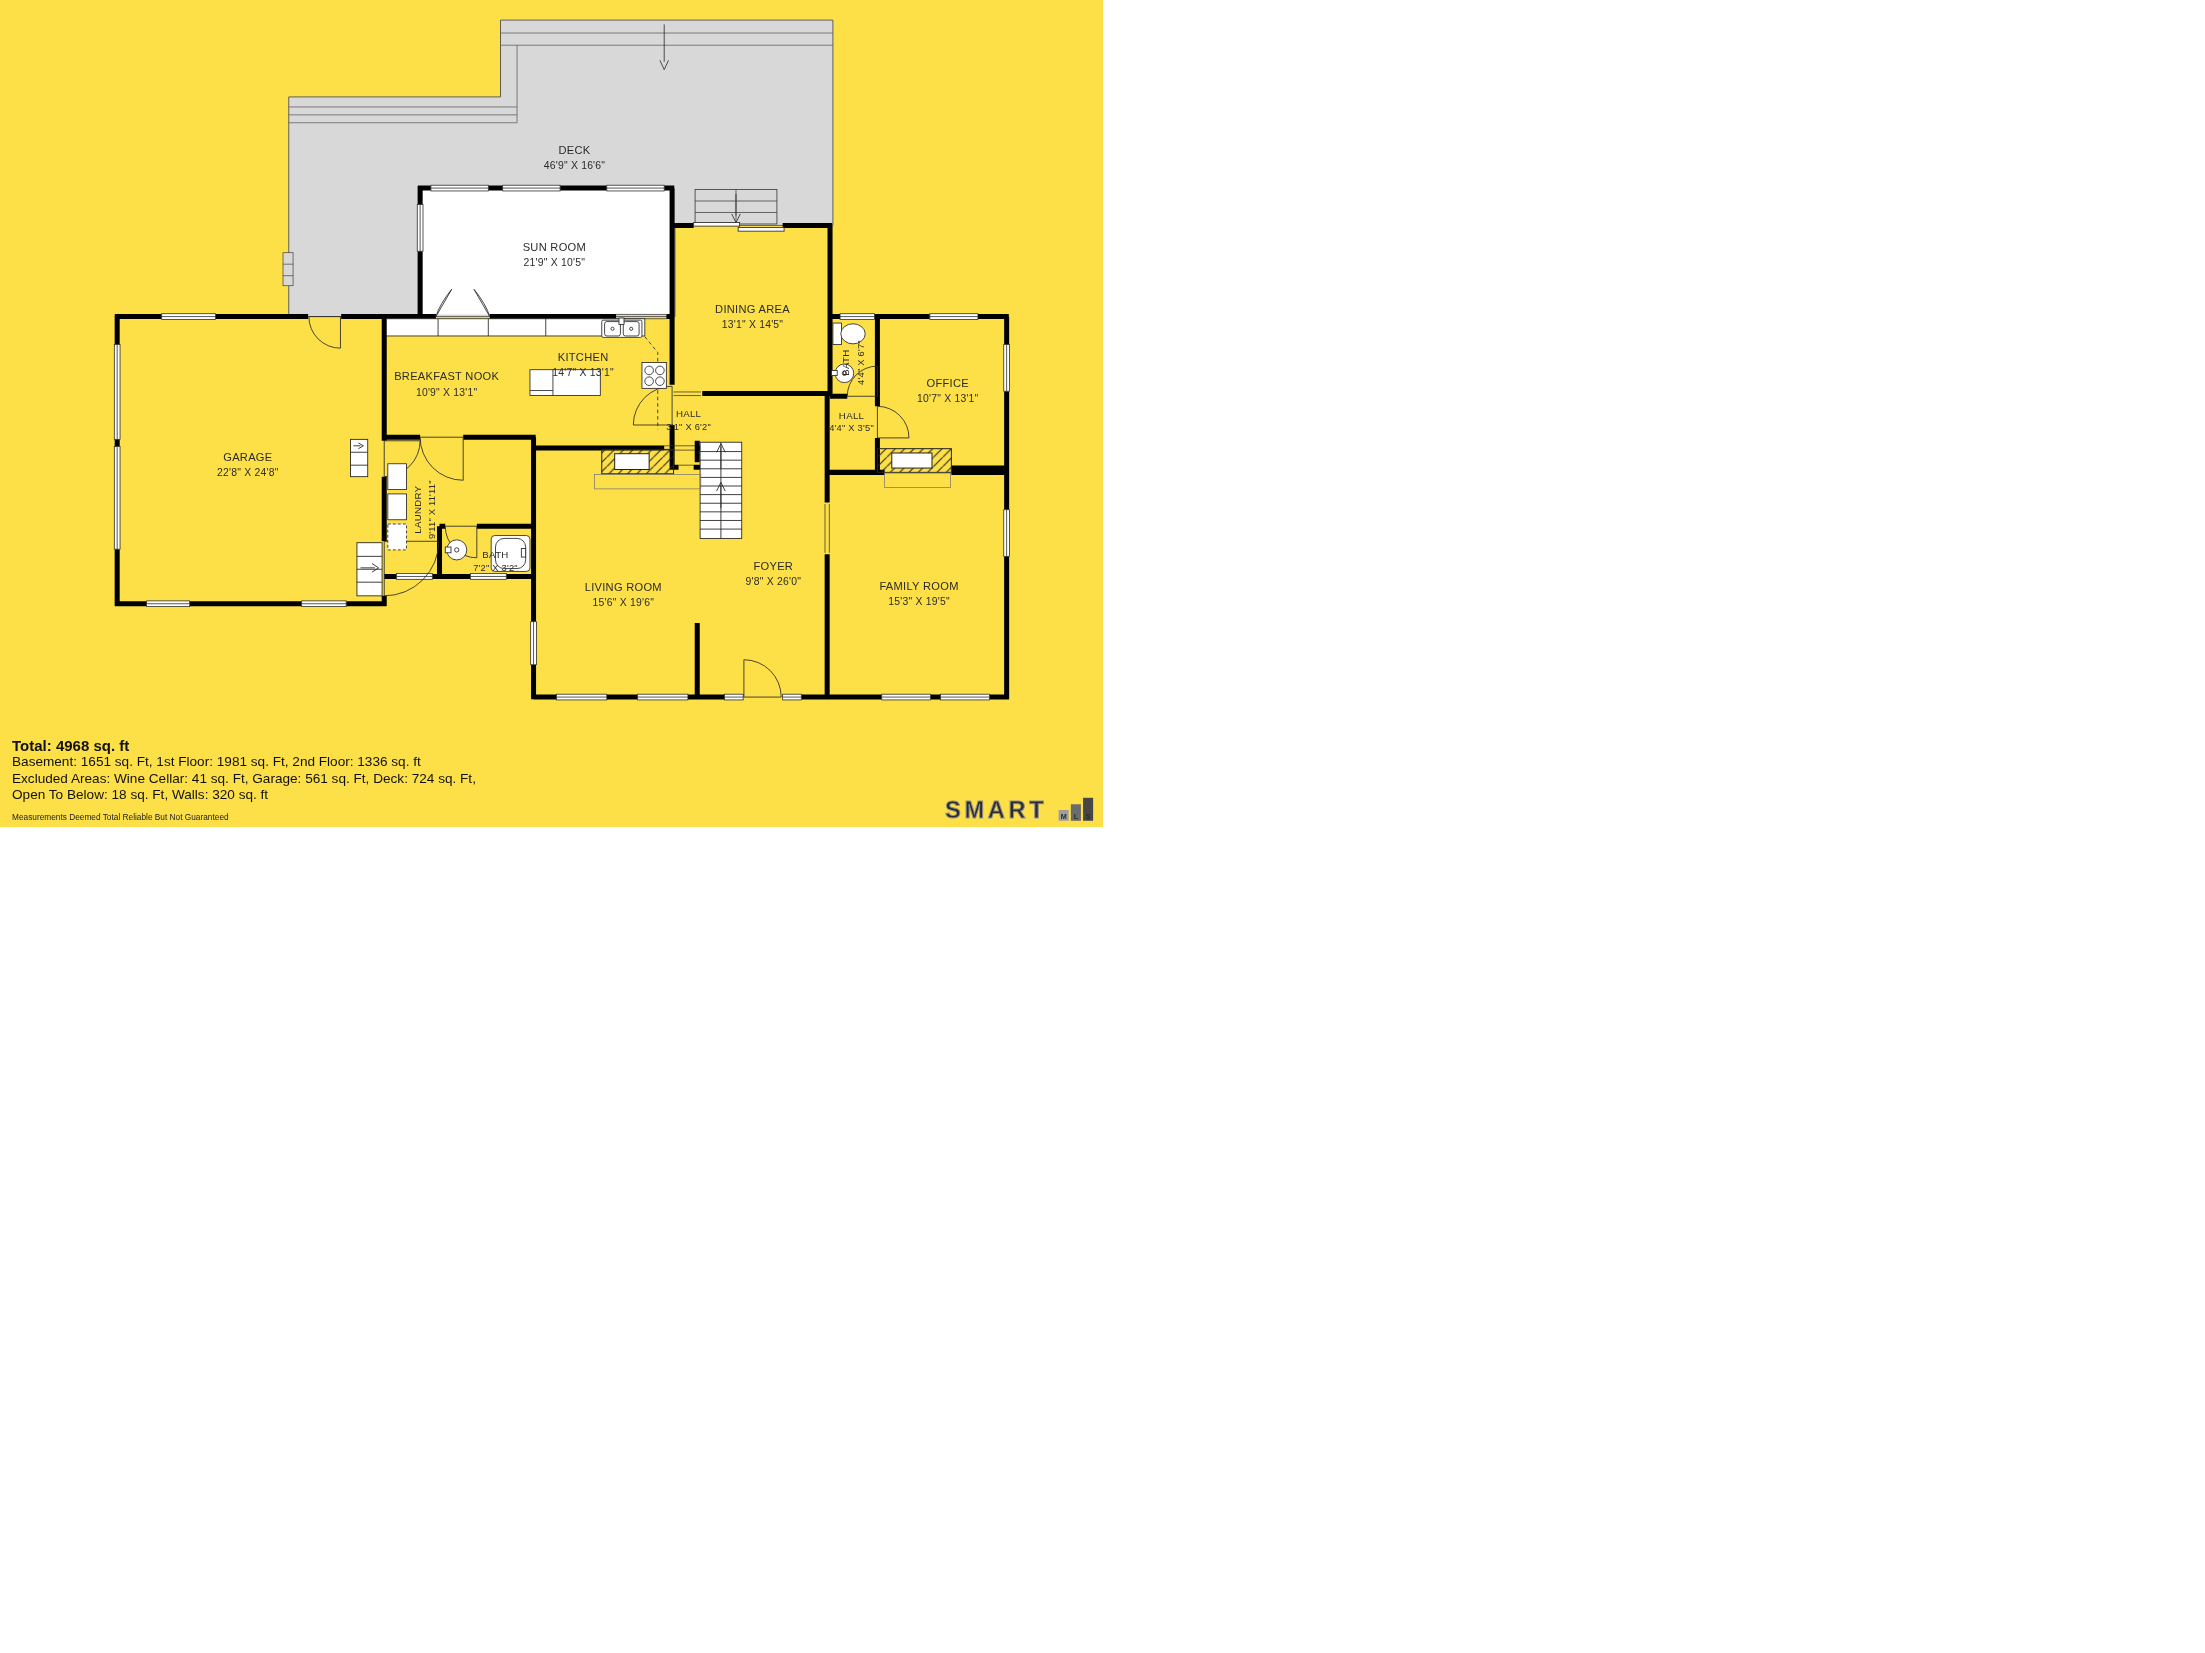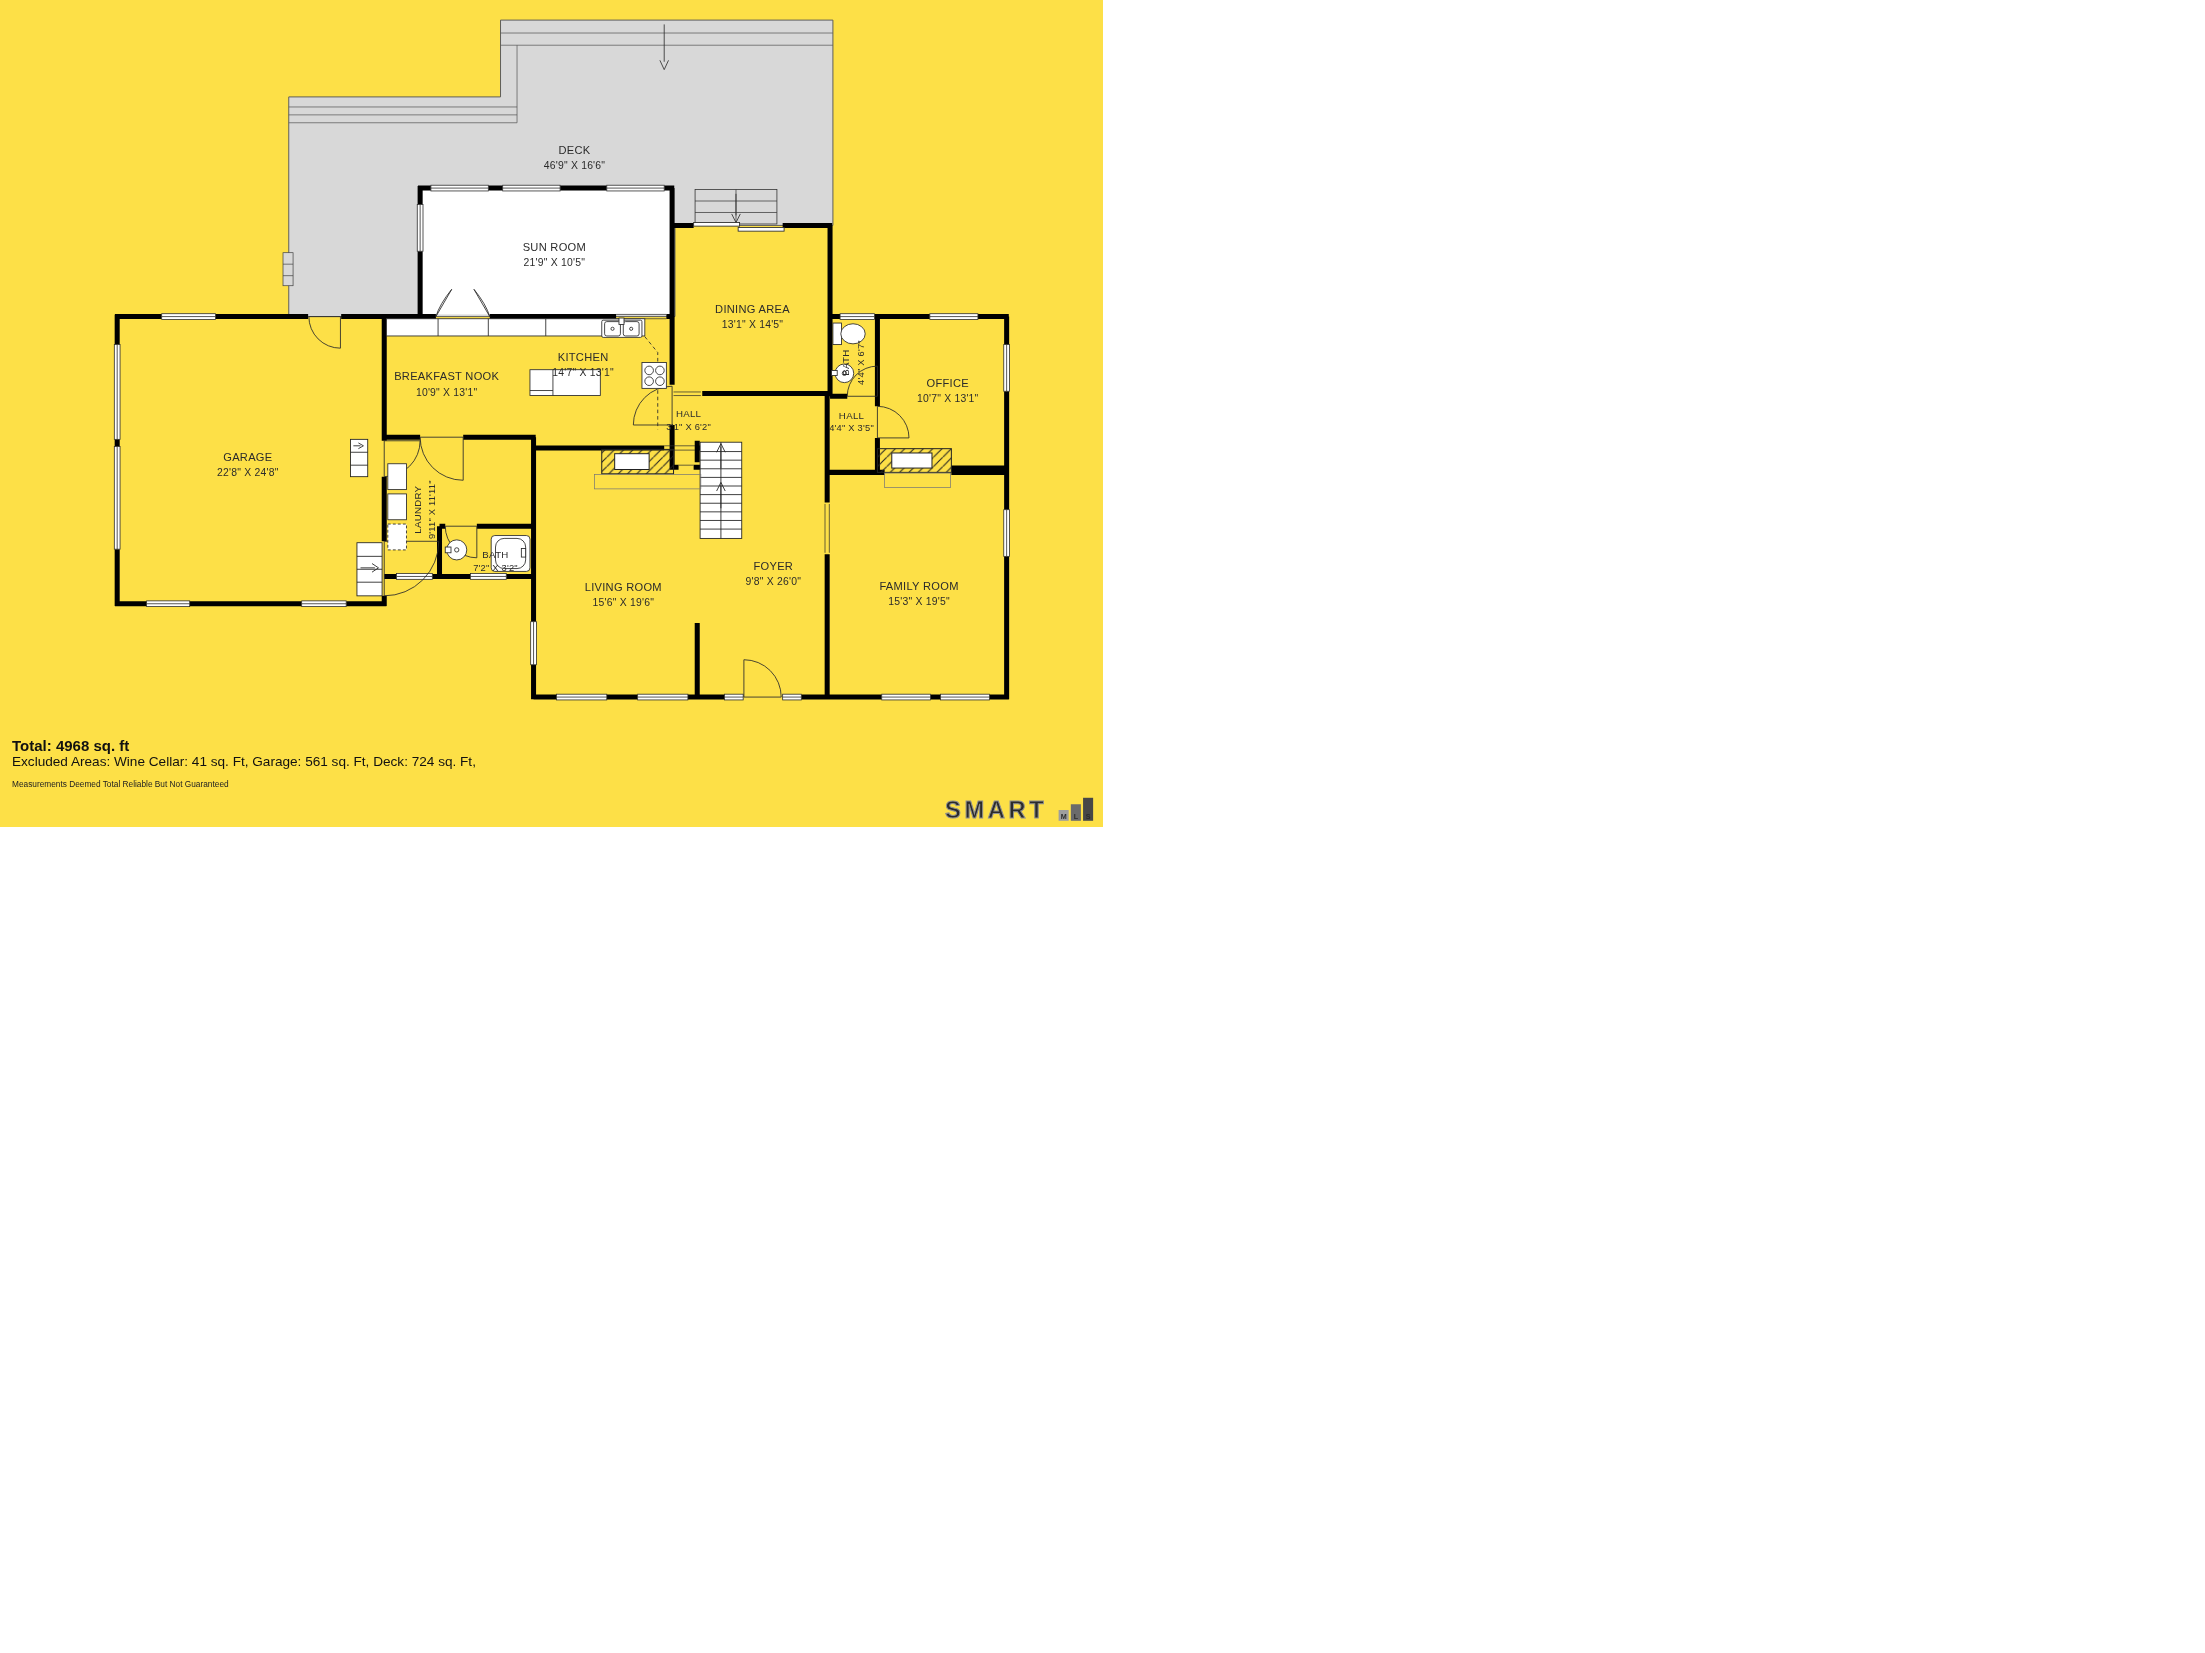--- a/index.html
+++ b/index.html
@@ -263,21 +263,23 @@
     <text class="room-name" x="1077" y="794">FOYER</text>
     <text class="room-dims" x="1077" y="815">9'8" X 26'0"</text>
 
     <text class="room-name" x="1280" y="822">FAMILY ROOM</text>
     <text class="room-dims" x="1280" y="843">15'3" X 19'5"</text>
   </g>
 </svg>
 
 <div class="footer">
   <div class="total">Total: 4968 sq. ft</div>
+  <div class="line">Basement: 1651 sq. Ft, 1st Floor: 1981 sq. Ft, 2nd Floor: 1336 sq. ft</div>
   <div class="line">Excluded Areas: Wine Cellar: 41 sq. Ft, Garage: 561 sq. Ft, Deck: 724 sq. Ft,</div>
+  <div class="line">Open To Below: 18 sq. Ft, Walls: 320 sq. ft</div>
   <div class="disclaimer">Measurements Deemed Total Reliable But Not Guaranteed</div>
 </div>
 
 <div class="logo">
   <svg width="151" height="32" viewBox="0 0 210 44">
     <text x="0" y="33" font-size="33" font-weight="bold" letter-spacing="5" fill="#ffffff" stroke="#8f8f8f" stroke-width="1.4">SMART</text>
     <rect x="158" y="22" width="14" height="15" fill="#9e9e9e"></rect>
     <rect x="175" y="14" width="14" height="23" fill="#6b6b6b"></rect>
     <rect x="192" y="5" width="14" height="32" fill="#474747"></rect>
     <text x="165" y="34" font-size="10" font-weight="bold" fill="#fff" text-anchor="middle">M</text>

